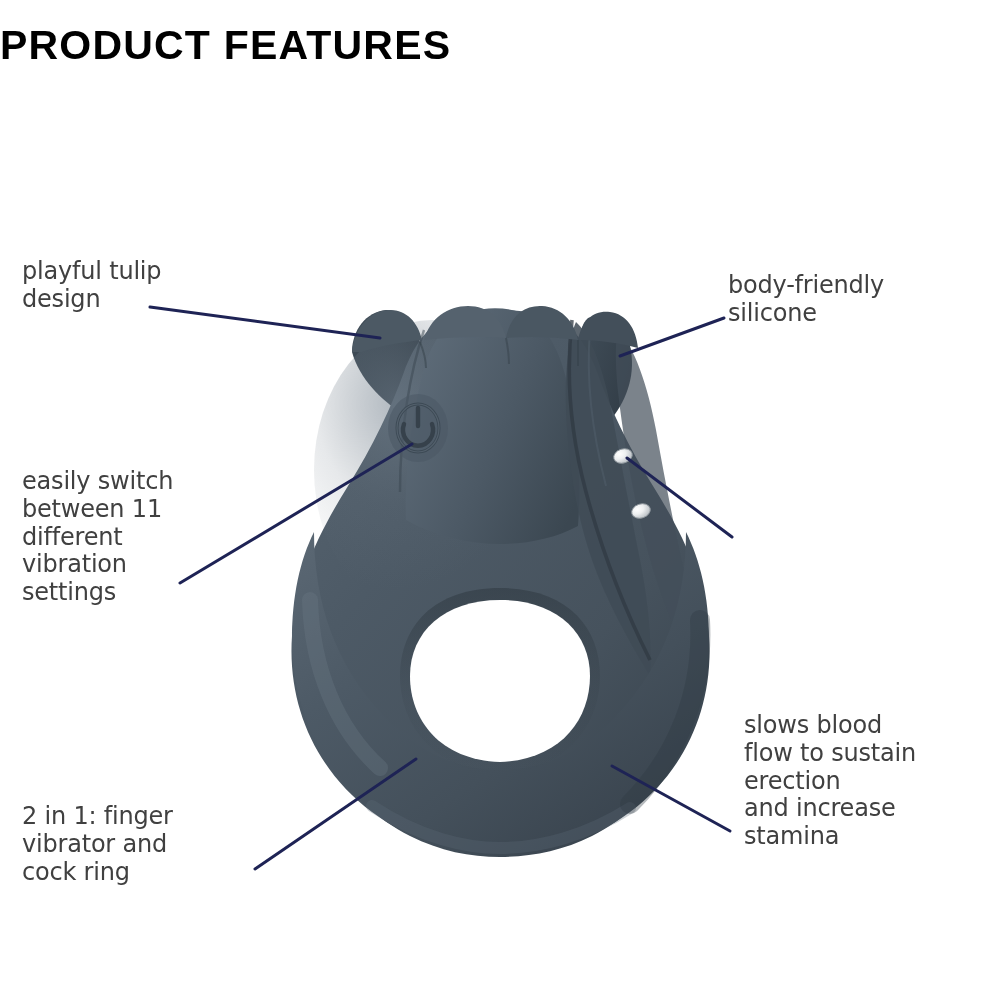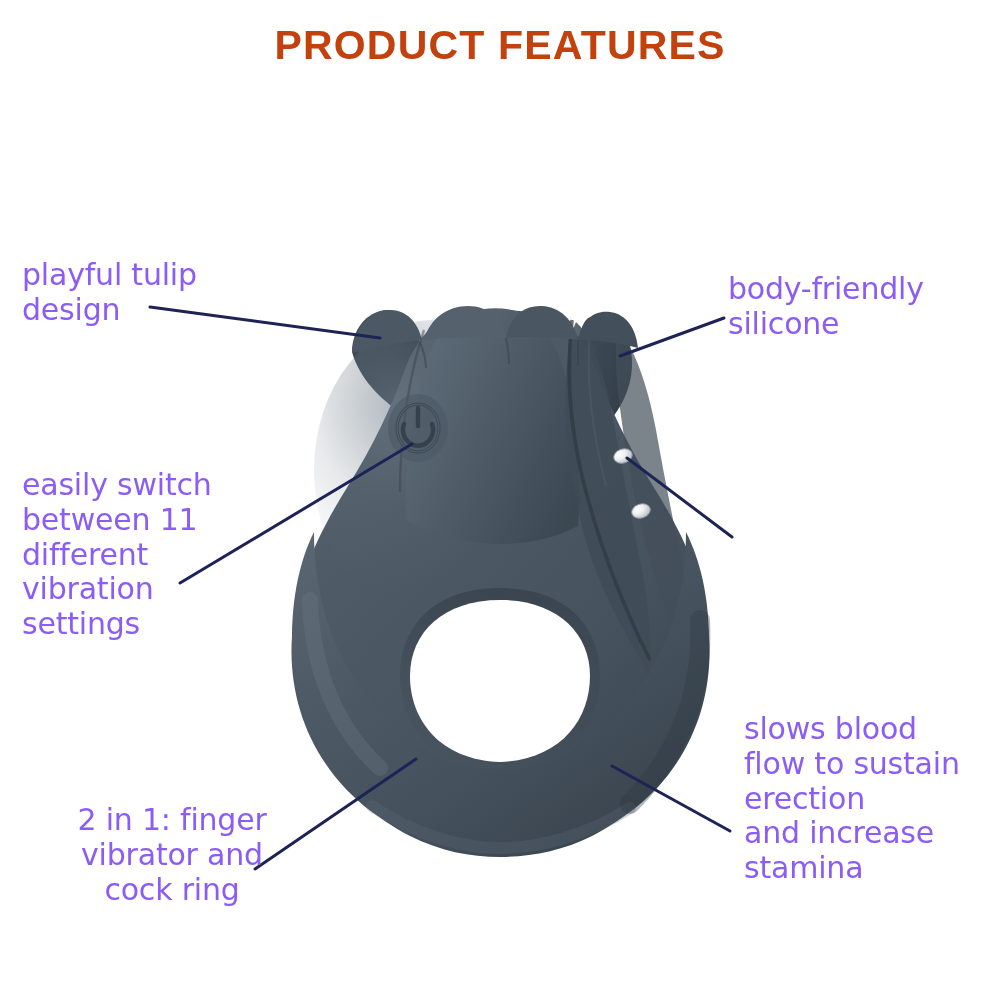--- a/index.html
+++ b/index.html
@@ -21,45 +21,45 @@
     height: 1000px;
     background: #ffffff;
   }
 
   
   #page-title {
     position: absolute;
     left: 0;
     top: 22px;
     width: 1000px;
-    text-align: center;
+    text-align: left;
     font-size: 41px;
     font-weight: 700;
     letter-spacing: 1.2px;
-    color: #c2410c;
+    color: #000000;
     font-family: "Liberation Sans", sans-serif;
   }
 
   
   .callout {
     position: absolute;
-    font-size: 30px;
+    font-size: 24px;
     line-height: 1.16;
     font-weight: 400;
-    color: #8b5cf6;
+    color: #404040;
     font-family: "DejaVu Sans", sans-serif;
     letter-spacing: -0.2px;
     white-space: pre-line;
   }
   .callout.left  { text-align: left; }
   .callout.right { text-align: left; }
 
   #callout-tulip      { left: 22px;  top: 258px; width: 300px; }
   #callout-switch     { left: 22px;  top: 468px; width: 280px; }
-  #callout-2in1       { left: 22px;  top: 803px; width: 300px; text-align: center; }
+  #callout-2in1       { left: 22px;  top: 803px; width: 300px; }
   #callout-silicone   { left: 728px; top: 272px; width: 256px; }
   #callout-magnetic   { left: 744px; top: 468px; width: 256px; }
   #callout-bloodflow  { left: 744px; top: 712px; width: 256px; }
 
   
   #artwork {
     position: absolute;
     left: 0;
     top: 0;
     width: 1000px;

